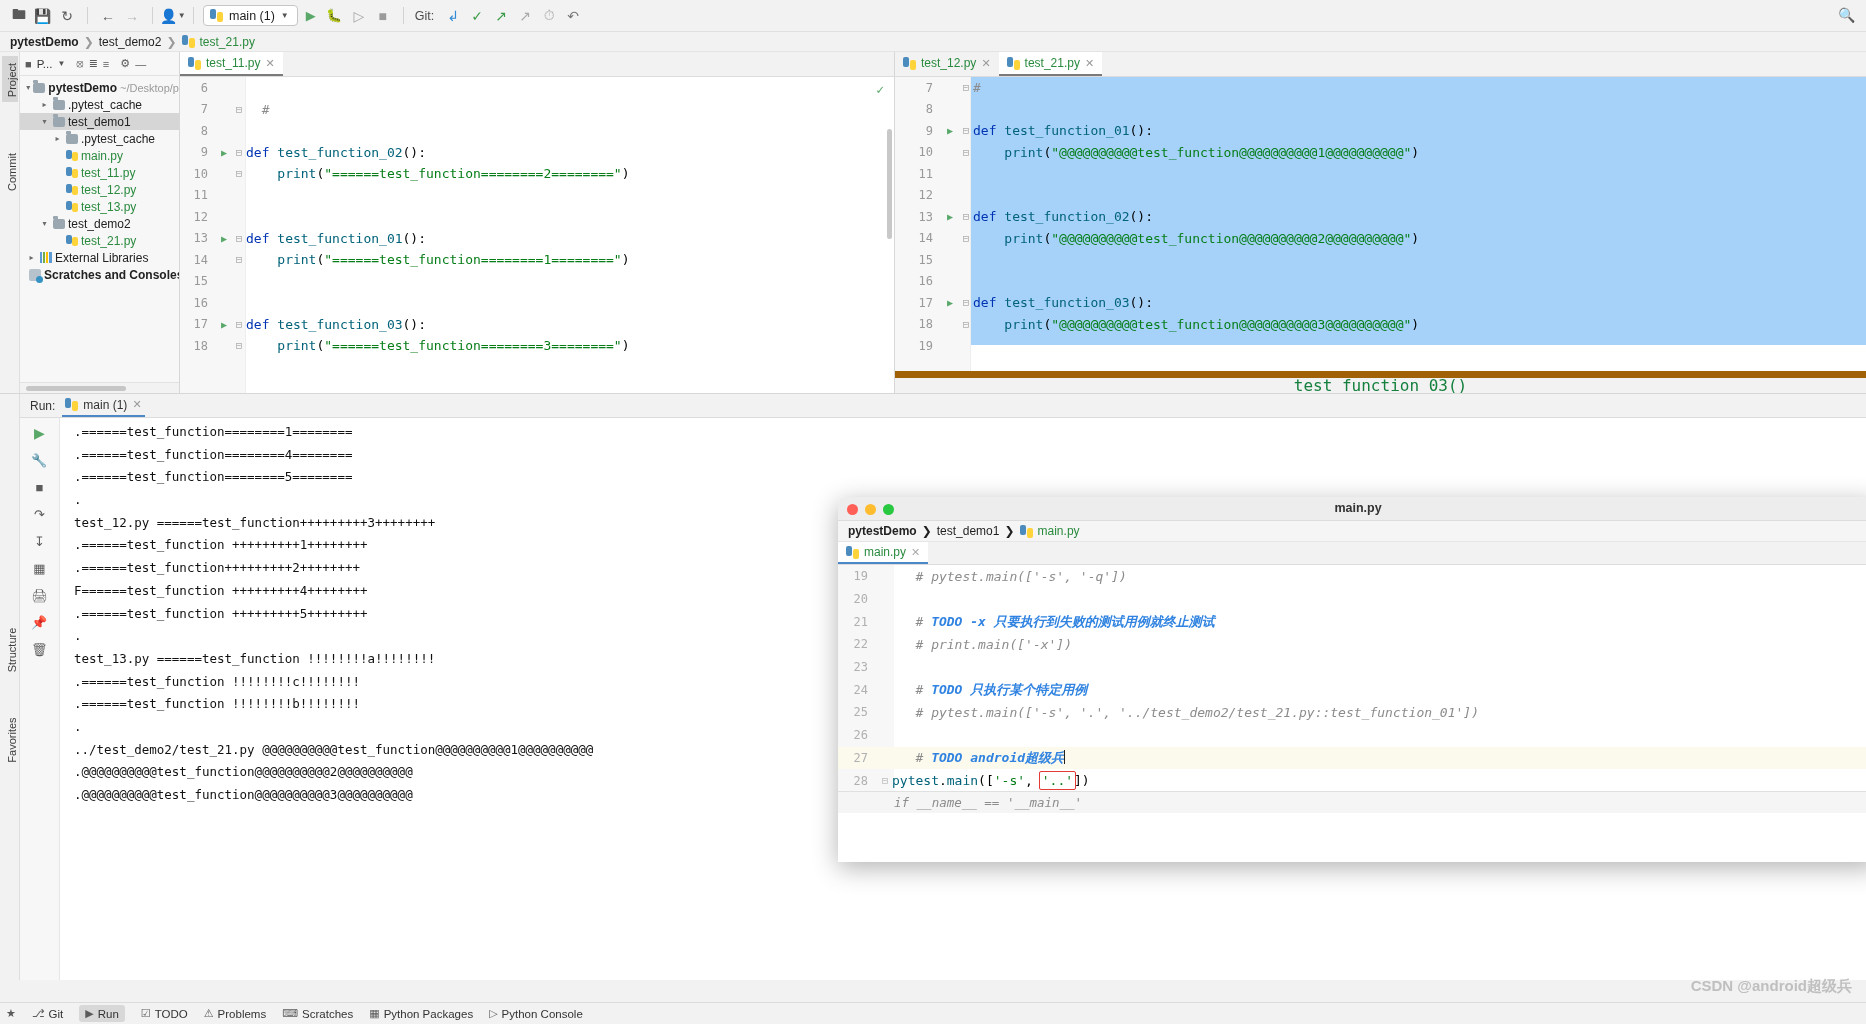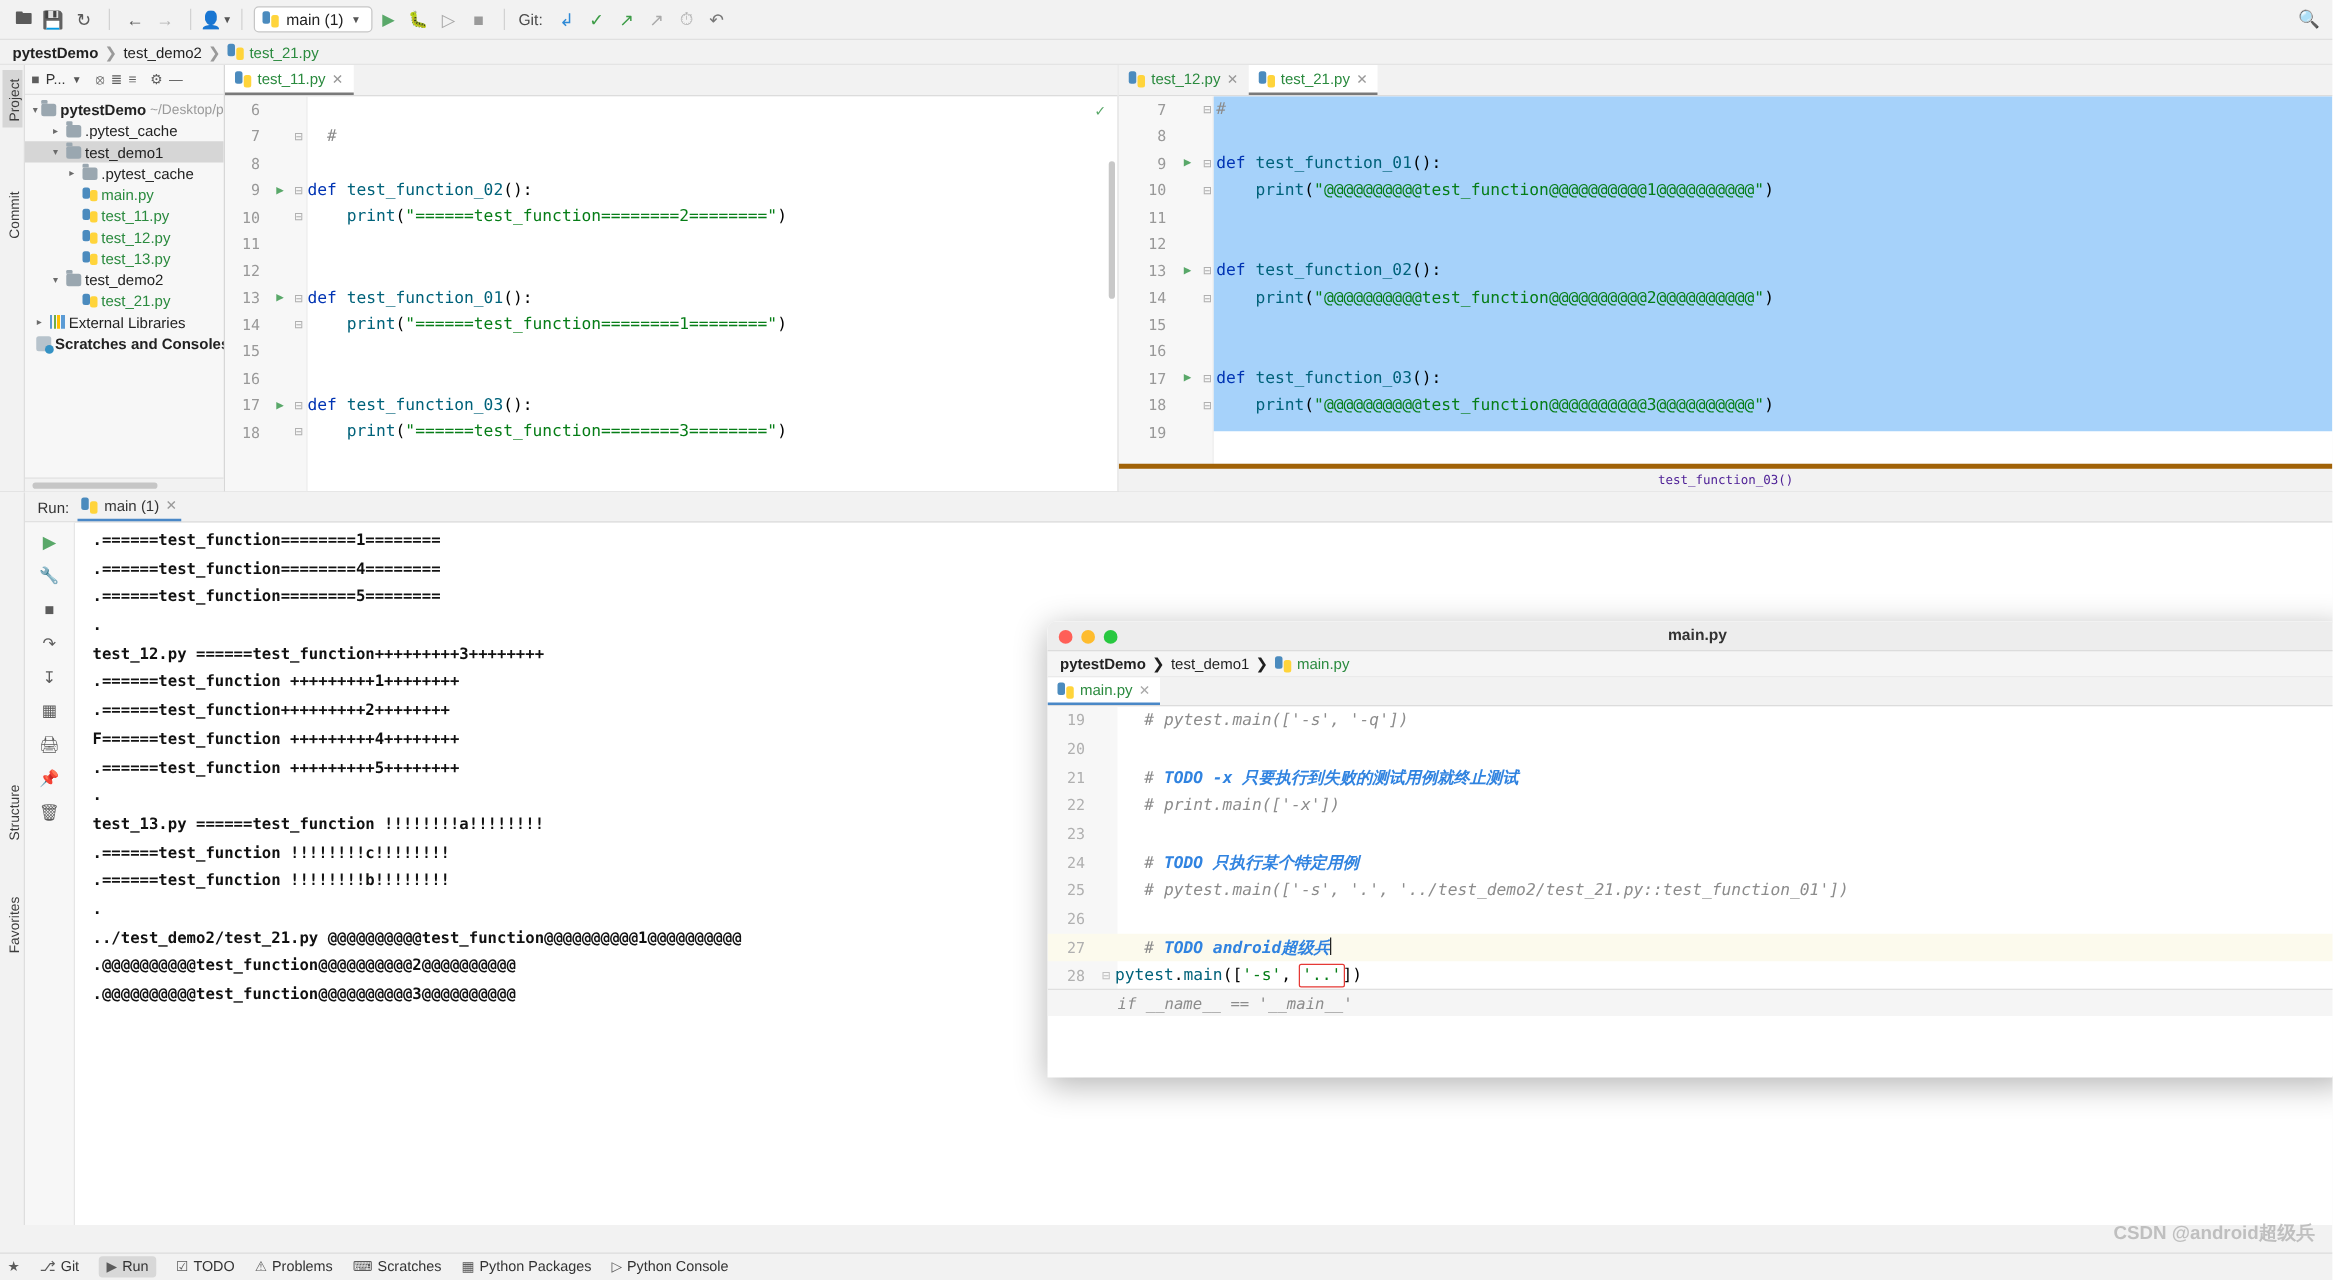--- a/index.html
+++ b/index.html
@@ -92,39 +92,39 @@
   .fold { width:14px; flex:none; color:#b0b0b0; font-size:11px; text-align:center; }
   .src { flex:1; }
   .kw { color:#0033b3; } .fn { color:#00627a; } .str { color:#067d17; }
   .cmt { color:#8c8c8c; font-style:italic; } .todo { color:#3083e0; font-style:italic; font-weight:bold; }
   .pn { color:#000; }
   .gutter-bg { position:absolute; left:0; top:0; bottom:0; width:66px; background:#f7f7f7; border-right:1px solid #eee; }
   .sel-ov { position:absolute; background:#a6d2fa; }
   .chk { position:absolute; right:10px; top:5px; color:#59a869; font-size:13px; }
   .vscroll { position:absolute; right:2px; width:5px; background:#c8c8c8; border-radius:3px; }
   .statusline { position:absolute; left:0; right:0; bottom:0; height:22px; background:#f2f2f2;
-                border-top:4px solid #a16207; font-size:10px; color:#4c1d95; display:flex; align-items:center;
+                border-top:7px solid #a16207; font-size:16px; color:#15803d; display:flex; align-items:center;
                 justify-content:center; font-family:"DejaVu Sans Mono", monospace; }
 
   
   .runpanel { position:relative; height:calc(1024px - 22px - 32px - 20px - 342px - 22px); background:#fff; display:flex; }
   .run-vstrip { width:20px; background:#f2f2f2; border-right:1px solid #dedede; position:relative; }
   .run-main { flex:1; display:flex; flex-direction:column; }
   .run-tabbar { height:24px; background:#f2f2f2; display:flex; align-items:center; gap:7px;
                 padding:0 10px; border-bottom:1px solid #dcdcdc; font-size:12px; }
   .run-label { color:#333; }
   .run-tab { display:flex; align-items:center; gap:5px; color:#333; border-bottom:2px solid #4a88c7; height:23px; padding:0 3px; }
   .run-body { flex:1; display:flex; }
   .run-side { width:40px; background:#f7f7f7; border-right:1px solid #e6e6e6; display:flex;
               flex-direction:column; align-items:center; padding-top:6px; gap:9px; }
   .side-ic { font-size:13px; color:#5c5c5c; width:18px; height:18px; display:flex; align-items:center; justify-content:center; }
   .side-ic.green { color:#59a869; font-size:14px; }
   .console { flex:1; padding:6px 0 0 14px; overflow:hidden;
              font-family:"DejaVu Sans Mono", monospace; font-size:12.5px; color:#111; }
-  .cl { height:22.7px; white-space:pre;font-weight:bold; }
+  .cl { height:22.7px; white-space:pre; }
 
   
   .float { position:absolute; left:838px; top:497px; width:1040px; height:365px;
            background:#fff; border-radius:7px 7px 0 0; box-shadow:0 6px 26px rgba(0,0,0,.30);
            overflow:hidden; }
   .fl-title { height:24px; background:#ededed; border-bottom:1px solid #dcdcdc; position:relative; }
   .fl-traffic { position:absolute; left:9px; top:7px; display:flex; gap:7px; }
   .fl-dot { width:11px; height:11px; border-radius:50%; }
   .fl-r{background:#ff5f57}.fl-y{background:#febc2e}.fl-g{background:#28c840}
   .fl-name { position:absolute; left:0; right:0; top:4px; text-align:center; font-weight:bold; font-size:12.5px; color:#333; }

